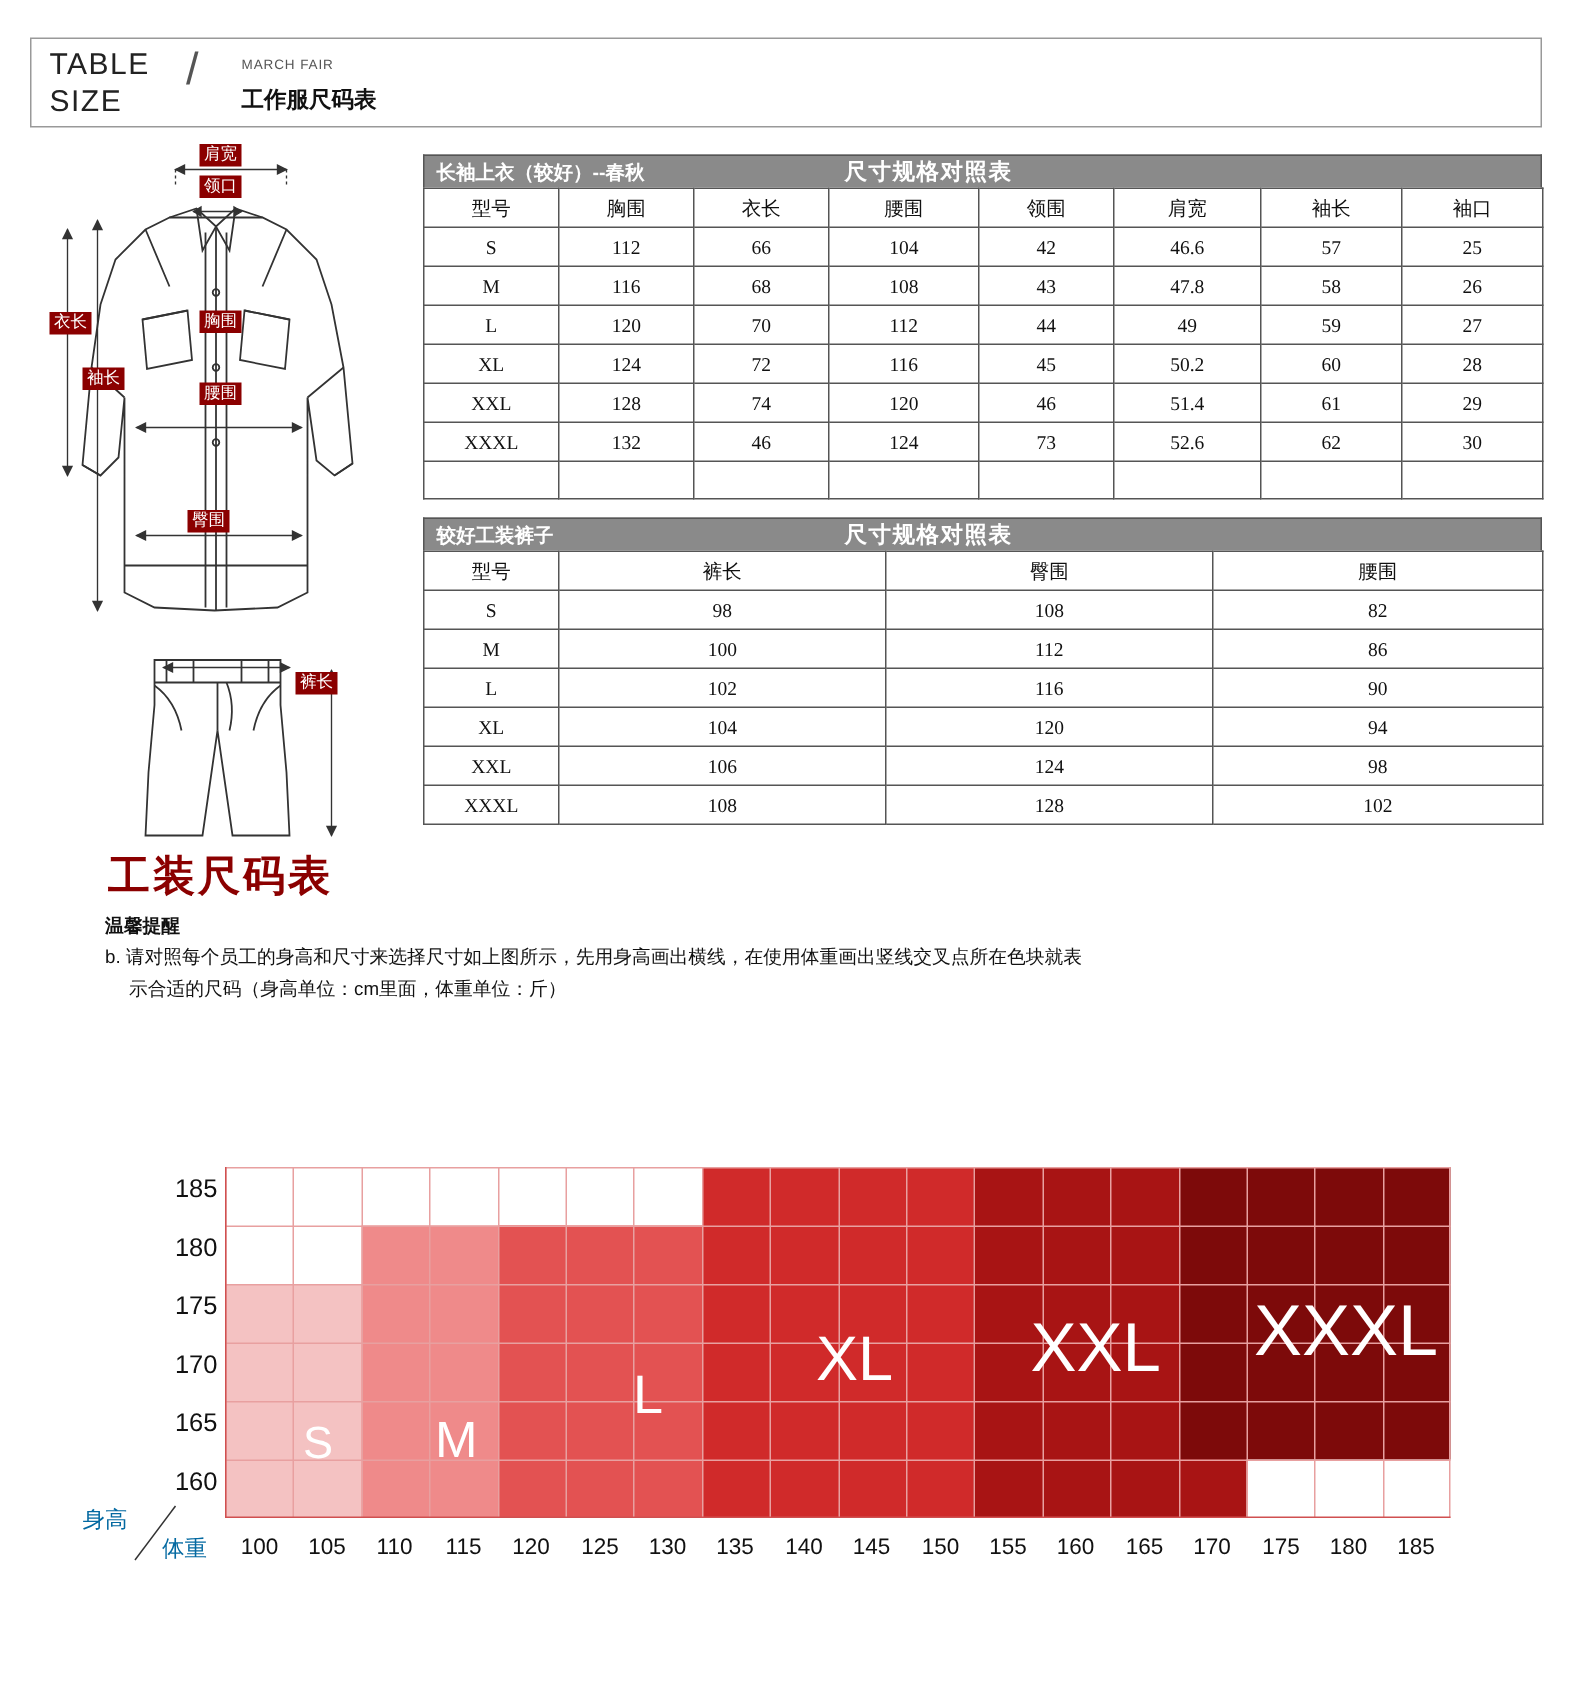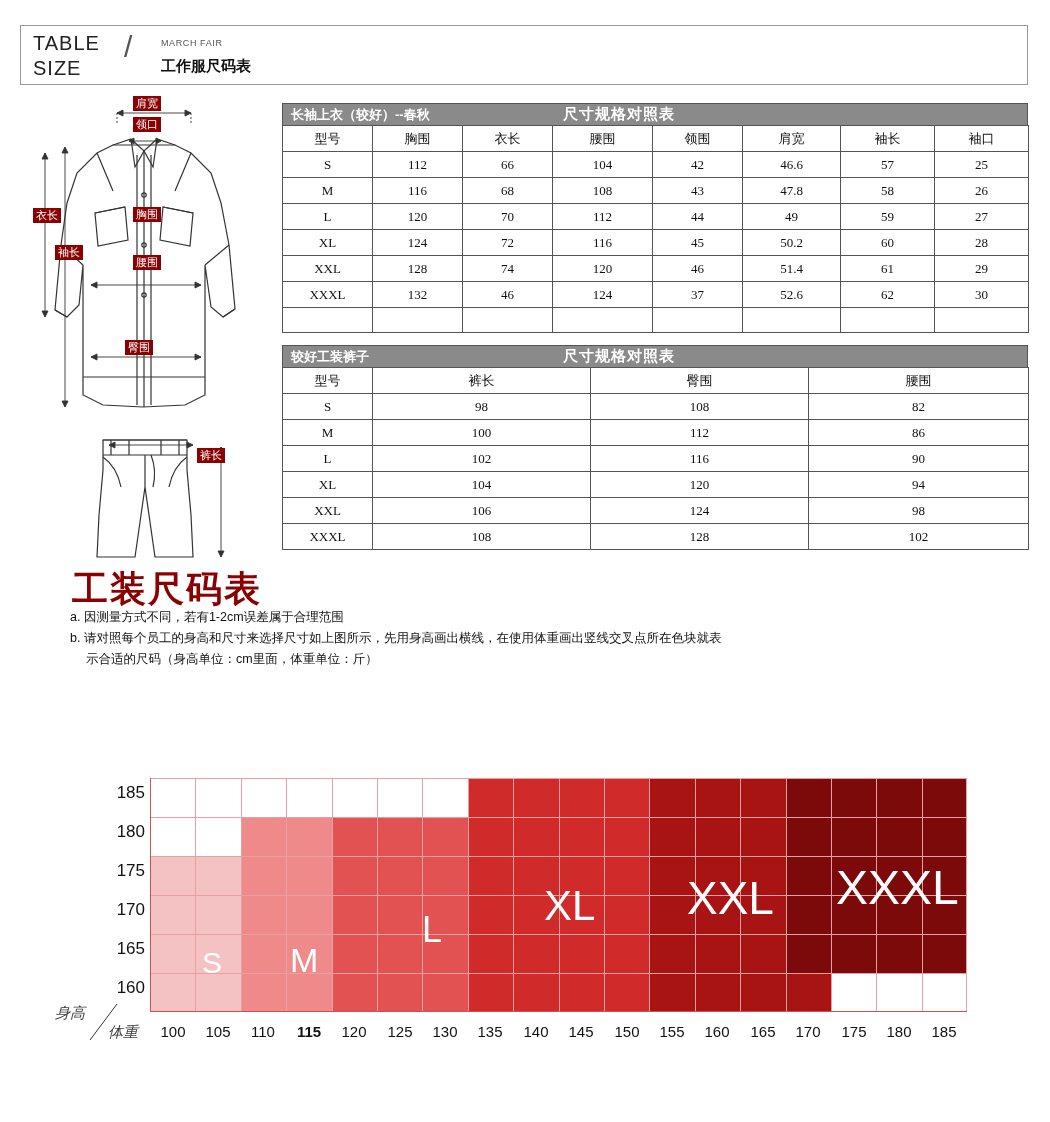--- a/index.html
+++ b/index.html
@@ -121,21 +121,21 @@
     color: #111;
     padding: 0;
   }
   table.size tr.blank td { height: 24px; }
 
   
   .big-title {
     position: absolute;
     left: 72px;
     top: 565px;
-    font-size: 36px;
+    font-size: 28px;
     font-weight: bold;
     color: #8B0000;
     letter-spacing: 2px;
   }
   .notes {
     position: absolute;
     left: 70px;
     top: 607px;
     width: 900px;
     font-size: 12.5px;
@@ -190,22 +190,21 @@
   }
   .matrix-letter {
     position: absolute;
     color: #fff;
     font-weight: normal;
     font-family: "Liberation Sans", sans-serif;
   }
   .corner-label {
     position: absolute;
     font-size: 15px;
-    color: #404040;
-    font-style: italic;
+    color: #0369a1;
   }
 </style>
 </head>
 <body>
 
 <div class="header-box">
   <div class="header-title">
     <div>TABLE</div>
     <div>SIZE</div>
   </div>
@@ -378,21 +377,21 @@
         <td>46</td>
         <td>51.4</td>
         <td>61</td>
         <td>29</td>
       </tr>
       <tr>
         <td>XXXL</td>
         <td>132</td>
         <td>46</td>
         <td>124</td>
-        <td>37</td>
+        <td>73</td>
         <td>52.6</td>
         <td>62</td>
         <td>30</td>
       </tr>
       <tr class="blank">
         <td></td>
         <td></td>
         <td></td>
         <td></td>
         <td></td>
@@ -458,21 +457,21 @@
         <td>108</td>
         <td>128</td>
         <td>102</td>
       </tr>
     </tbody>
   </table>
 </div>
 
 <div class="big-title">工装尺码表</div>
 <div class="notes">
-  <p>a. 因测量方式不同，若有1-2cm误差属于合理范围</p>
+  <p class="n-title">温馨提醒</p>
   <p>b. 请对照每个员工的身高和尺寸来选择尺寸如上图所示，先用身高画出横线，在使用体重画出竖线交叉点所在色块就表</p>
   <p class="indent">示合适的尺码（身高单位：cm里面，体重单位：斤）</p>
 </div>
 
 <div class="matrix">
 
   <div class="ylabel" style="left:0; top:0;">185</div>
   <div class="ylabel" style="left:0; top:39px;">180</div>
   <div class="ylabel" style="left:0; top:78px;">175</div>
   <div class="ylabel" style="left:0; top:117px;">170</div>
@@ -526,21 +525,21 @@
     <div class="matrix-letter" style="left:52px;  top:168px; font-size:30px;">S</div>
     <div class="matrix-letter" style="left:140px; top:163px; font-size:34px;">M</div>
     <div class="matrix-letter" style="left:272px; top:131px; font-size:36px;">L</div>
     <div class="matrix-letter" style="left:394px; top:104px; font-size:42px;">XL</div>
     <div class="matrix-letter" style="left:537px; top:93px;  font-size:46px;">XXL</div>
     <div class="matrix-letter" style="left:686px; top:82px;  font-size:48px;">XXXL</div>
 
     <div class="xlabel" style="left:-7px;">100</div>
     <div class="xlabel" style="left:38px;">105</div>
     <div class="xlabel" style="left:83px;">110</div>
-    <div class="xlabel" style="left:129px;font-weight:bold;">115</div>
+    <div class="xlabel" style="left:129px;">115</div>
     <div class="xlabel" style="left:174px;">120</div>
     <div class="xlabel" style="left:220px;">125</div>
     <div class="xlabel" style="left:265px;">130</div>
     <div class="xlabel" style="left:310px;">135</div>
     <div class="xlabel" style="left:356px;">140</div>
     <div class="xlabel" style="left:401px;">145</div>
     <div class="xlabel" style="left:447px;">150</div>
     <div class="xlabel" style="left:492px;">155</div>
     <div class="xlabel" style="left:537px;">160</div>
     <div class="xlabel" style="left:583px;">165</div>

